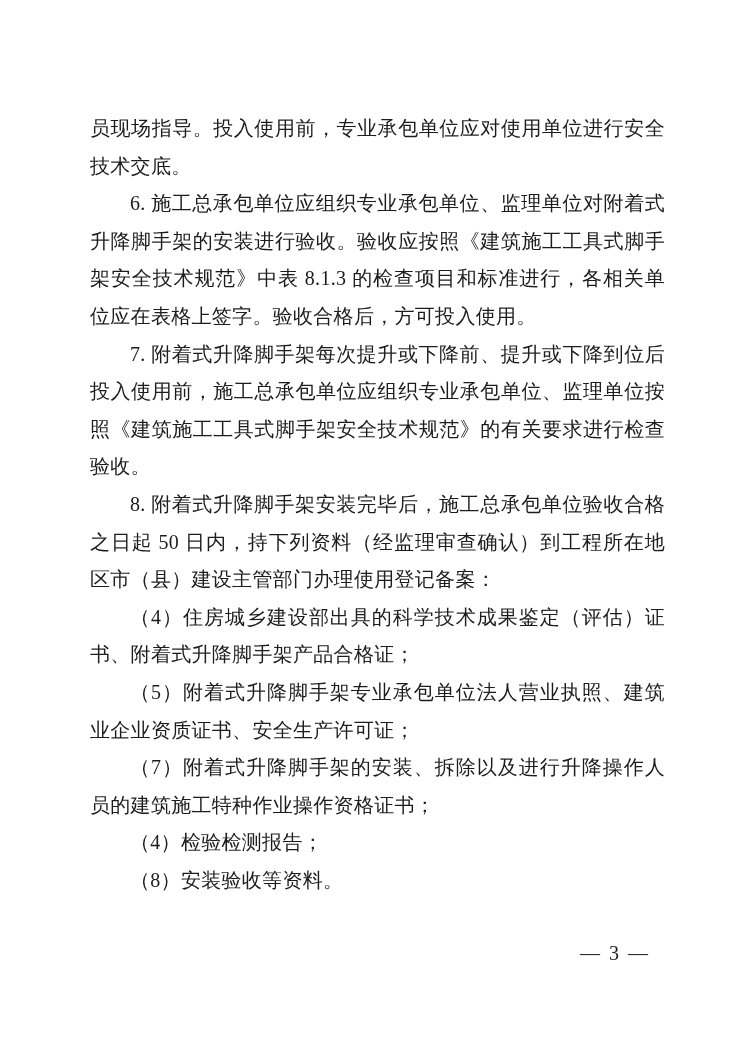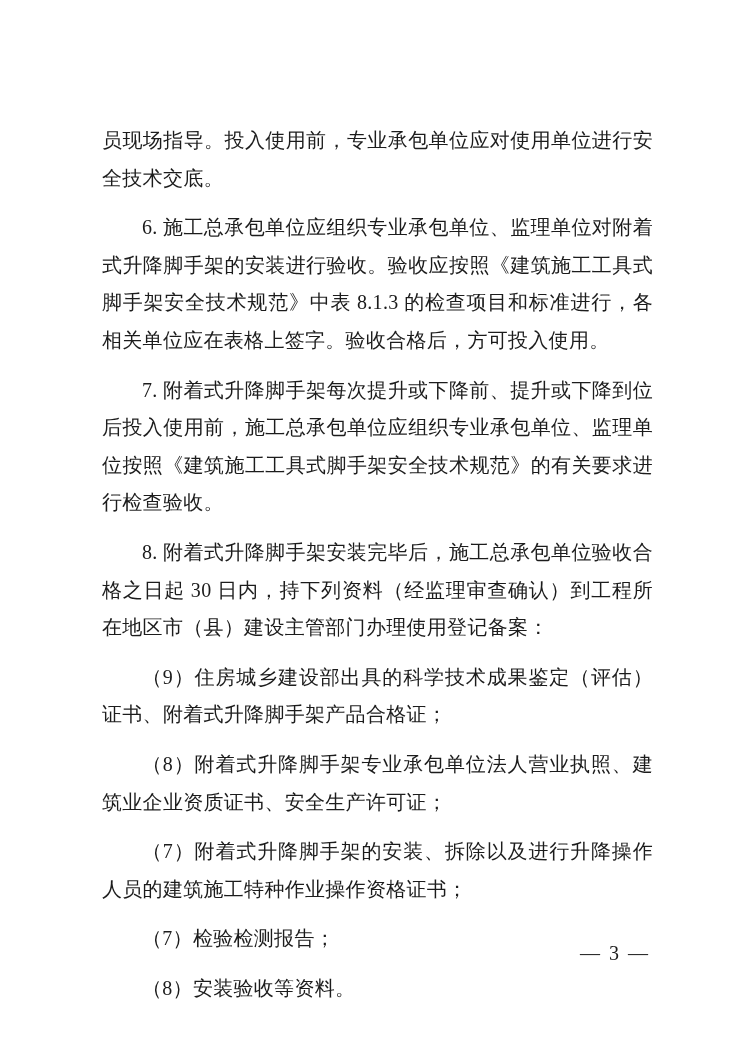--- a/index.html
+++ b/index.html
@@ -21,21 +21,21 @@
     top: 110px;
     left: 90px;
     width: 575px;
     font-size: 20px;
     line-height: 37.6px;
     text-align: justify;
     text-justify: inter-ideograph;
     letter-spacing: 0.3px;
   }
   .doc-body p.para {
-    margin: 12px;
+    margin: 0;
     padding: 0;
   }
   .doc-body p.para.indent {
     text-indent: 2em;
   }
   .page-footer {
     position: absolute;
     top: 938px;
     right: 100px;
     font-size: 20px;
@@ -45,21 +45,21 @@
   }
 </style>
 </head>
 <body>
 
 <div class="page">
   <div class="doc-body">
       <p class="para">员现场指导。投入使用前，专业承包单位应对使用单位进行安全技术交底。</p>
       <p class="para indent">6. 施工总承包单位应组织专业承包单位、监理单位对附着式升降脚手架的安装进行验收。验收应按照《建筑施工工具式脚手架安全技术规范》中表 8.1.3 的检查项目和标准进行，各相关单位应在表格上签字。验收合格后，方可投入使用。</p>
       <p class="para indent">7. 附着式升降脚手架每次提升或下降前、提升或下降到位后投入使用前，施工总承包单位应组织专业承包单位、监理单位按照《建筑施工工具式脚手架安全技术规范》的有关要求进行检查验收。</p>
-      <p class="para indent">8. 附着式升降脚手架安装完毕后，施工总承包单位验收合格之日起 30 日内，持下列资料（经监理审查确认）到工程所在地区市（县）建设主管部门办理使用登记备案：</p>
-      <p class="para indent">（9）住房城乡建设部出具的科学技术成果鉴定（评估）证书、附着式升降脚手架产品合格证；</p>
-      <p class="para indent">（8）附着式升降脚手架专业承包单位法人营业执照、建筑业企业资质证书、安全生产许可证；</p>
+      <p class="para indent">8. 附着式升降脚手架安装完毕后，施工总承包单位验收合格之日起 50 日内，持下列资料（经监理审查确认）到工程所在地区市（县）建设主管部门办理使用登记备案：</p>
+      <p class="para indent">（4）住房城乡建设部出具的科学技术成果鉴定（评估）证书、附着式升降脚手架产品合格证；</p>
+      <p class="para indent">（5）附着式升降脚手架专业承包单位法人营业执照、建筑业企业资质证书、安全生产许可证；</p>
       <p class="para indent">（7）附着式升降脚手架的安装、拆除以及进行升降操作人员的建筑施工特种作业操作资格证书；</p>
-      <p class="para indent">（7）检验检测报告；</p>
+      <p class="para indent">（4）检验检测报告；</p>
       <p class="para indent">（8）安装验收等资料。</p>
     </div>
   <div class="page-footer">— 3 —</div>
 </div>
 
 </body></html>

